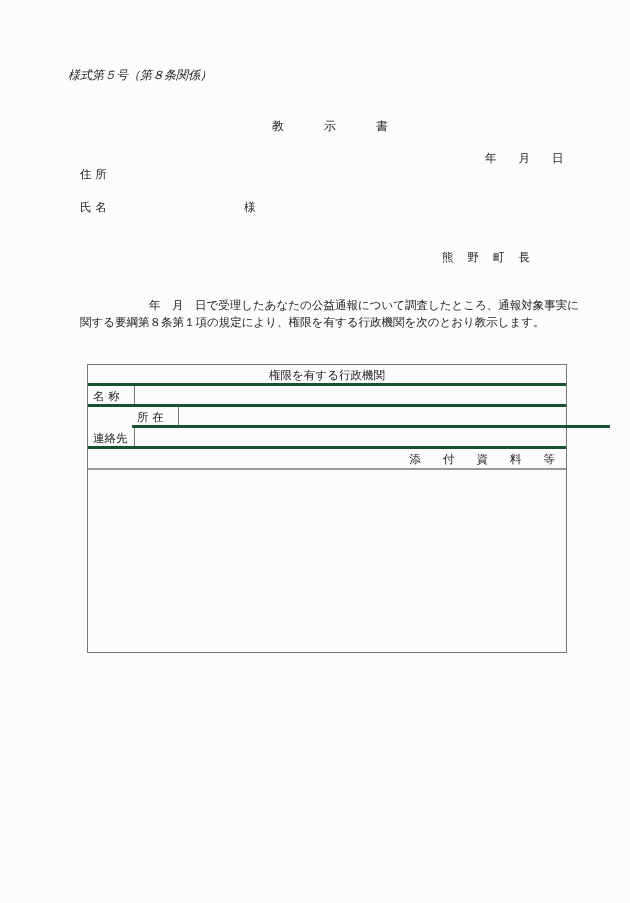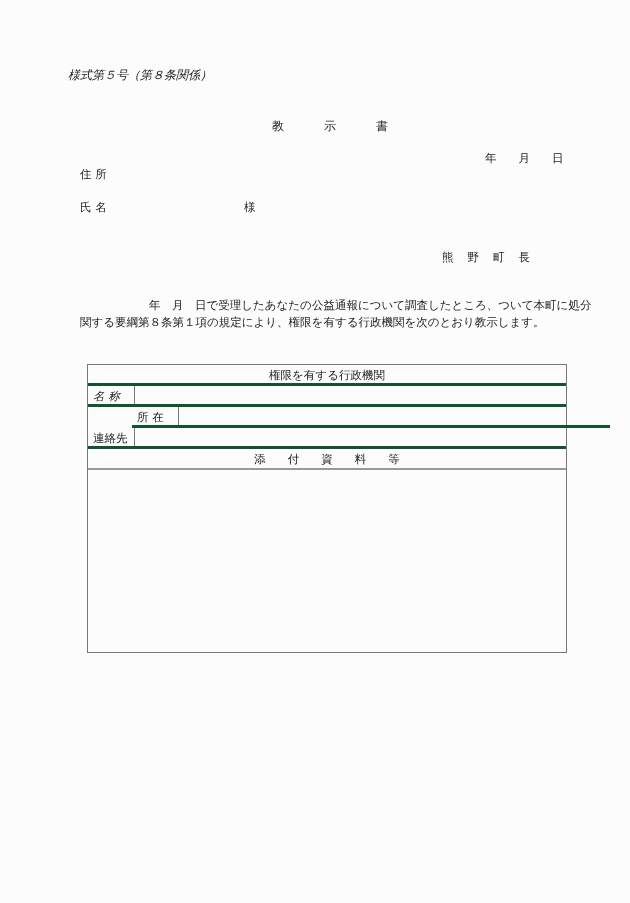--- a/index.html
+++ b/index.html
@@ -15,24 +15,24 @@
   .name { left:80px; top:200px; font-size:11.5px; }
   .sama { left:244px; top:200px; font-size:11.5px; }
   .mayor { left:442px; top:250px; font-size:11.5px; }
   .mayor span { display:inline-block; margin-right:14px; }
   .body-text { left:80px; top:297px; font-size:11.5px; line-height:17px; width:500px; }
   .body-text div { white-space:nowrap; }
   .table { position:absolute; left:87px; top:364px; width:480px; height:289px;
            border:1px solid #777; box-sizing:border-box; }
   .row { position:absolute; left:0; width:100%; border-bottom:3px solid #14532d; box-sizing:border-box; }
   .row.head { top:0; height:21px; text-align:center; line-height:20px; }
-  .row.r1 { top:21px; height:21px;font-style:italic; }
+  .row.r1 { top:21px; height:21px; }
   .row.r2 { top:42px; height:21px;margin-left:44px; }
   .row.r3 { top:63px; height:21px; }
-  .row.attach { top:84px; height:21px; text-align:center; line-height:20px; border-bottom:2px solid #999; }
+  .row.attach { top:84px; height:21px; text-align:right; line-height:20px; border-bottom:2px solid #999; }
   .label { position:absolute; left:0; top:0; width:47px; height:100%; border-right:1px solid #777;
            box-sizing:border-box; padding-left:5px; line-height:20px; }
   .attach span { display:inline-block; margin:0 11px; }
   .field { position:absolute; left:48px; right:0; top:0; height:100%; }
   .attach-area { position:absolute; left:0; top:106px; right:0; bottom:0; }
 </style>
 </head>
 <body>
 
 <div class="abs form-no">様式第５号（第８条関係）</div>
@@ -47,21 +47,21 @@
 
 <div class="abs addr">住 所</div>
 <div class="abs name">氏 名</div>
 <div class="abs sama">様</div>
 
 <div class="abs mayor">
   <span>熊</span><span>野</span><span>町</span><span>長</span>
 </div>
 
 <div class="abs body-text">
-  <div>　　　　　　年　月　日で受理したあなたの公益通報について調査したところ、ついて本町に処分</div>
+  <div>　　　　　　年　月　日で受理したあなたの公益通報について調査したところ、通報対象事実に</div>
   <div>関する要綱第８条第１項の規定により、権限を有する行政機関を次のとおり教示します。</div>
 </div>
 
 <div class="table">
   <div class="row head">権限を有する行政機関</div>
   <div class="row r1">
     <div class="label">名 称</div>
     <div class="field"></div>
   </div>
   <div class="row r2">

